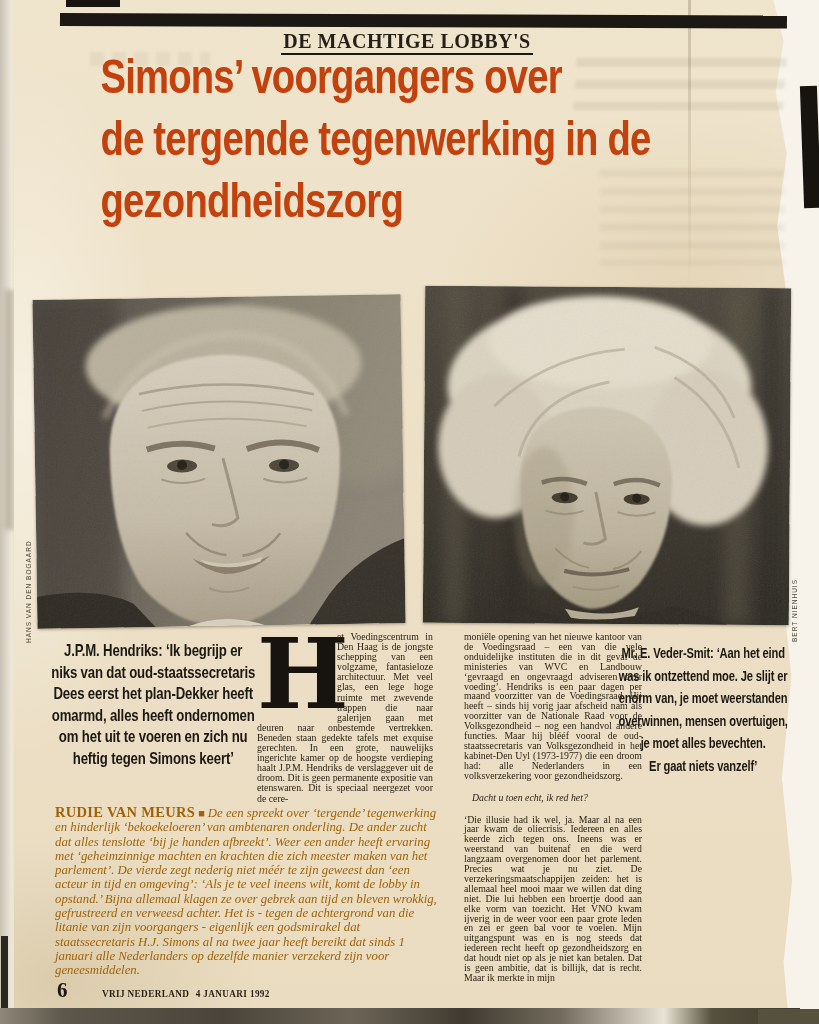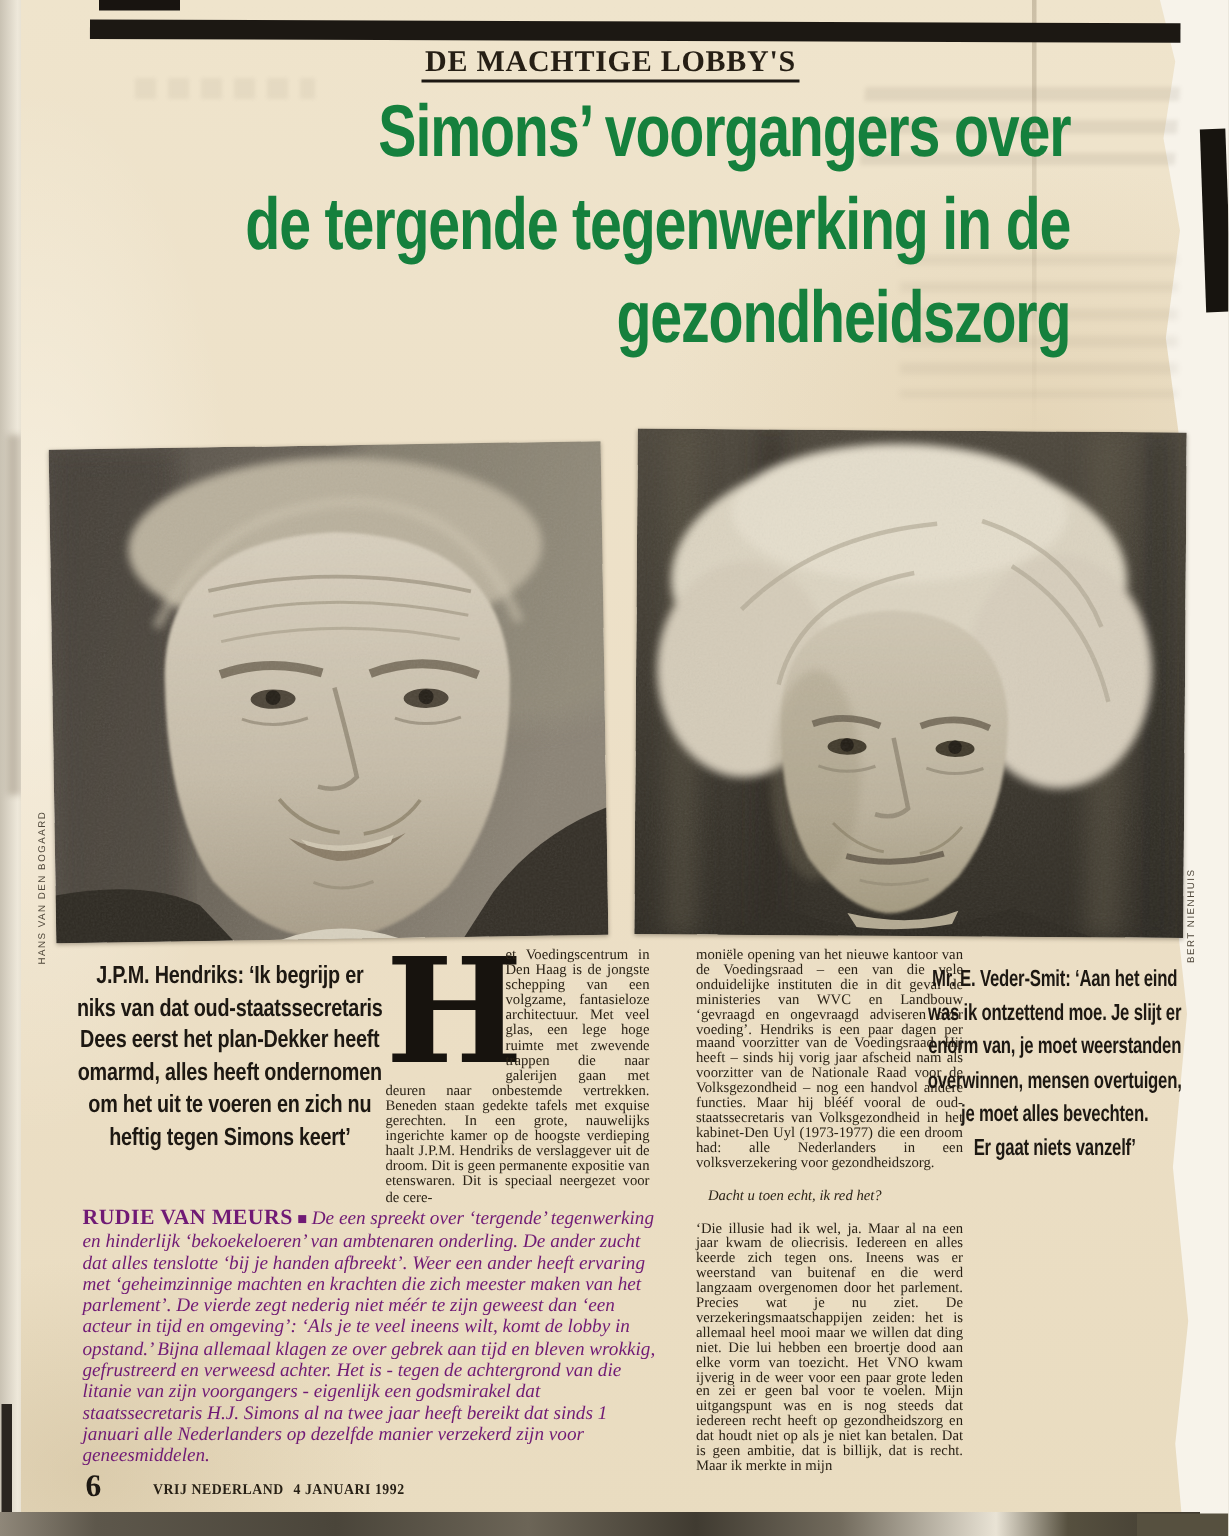--- a/index.html
+++ b/index.html
@@ -40,21 +40,21 @@
   .frag-top{left:802px;top:86px;width:17px;height:122px;background:#17140f;transform:rotate(-2deg);}
   .frag-bottom{left:758px;top:1009px;width:61px;height:15px;background:#56503f;}
   .bottom-strip{left:0;top:1008px;width:800px;height:16px;
     background:linear-gradient(90deg,#8f8779 0,#5d574b 8%,#4a453a 28%,#6c6557 44%,#403b31 58%,#726b5d 70%,#e9e3d5 83%,#56503f 89%,#3f3a30 100%);}
 
   
   .top-tab{left:66px;top:0;width:54px;height:7px;background:#181410;}
   .top-bar{left:60px;top:13px;width:727px;height:13px;background:#1c1813;transform:rotate(.2deg);transform-origin:0 0;}
   .kicker{left:14px;top:30px;width:786px;text-align:center;}
   .kicker span{font-weight:bold;font-size:20px;letter-spacing:.5px;border-bottom:2px solid #1c1813;padding:0 2px 1px;}
-  .headline{left:14px;top:57px;width:786px;text-align:right;color:#15803d;}
+  .headline{left:14px;top:45px;width:786px;text-align:left;color:#c2410c;}
   .hl-line{font-family:"Liberation Sans",sans-serif;font-weight:700;font-size:49px;line-height:62px;
     letter-spacing:-1px;white-space:nowrap;transform:scaleX(.78);transform-origin:50% 50%;}
 
   
   figure{margin:0;}
   .photo{box-shadow:0 1px 3px rgba(60,50,35,.4);}
   .photo-left{left:35px;top:297px;width:368px;height:329px;transform:rotate(-.9deg);}
   .photo-right{left:424px;top:287px;width:366px;height:337px;transform:rotate(.4deg);}
   .photo svg{display:block;width:100%;height:100%;}
   .credit{font-family:"Liberation Sans",sans-serif;font-size:6.5px;letter-spacing:1px;color:#4f473a;
@@ -71,21 +71,21 @@
   .bodycol{font-size:9.8px;line-height:10.1px;text-align:justify;color:#2a2216;}
   .col1{left:257px;top:632px;width:176px;}
   .col2{left:464px;top:632px;width:178px;line-height:9.9px;}
   .col2 p{margin:0;}
   .col2 .q-ital{font-style:italic;text-indent:8px;}
   .col2 p+p{margin-top:12px;}
   .dropcap{float:left;font-family:"DejaVu Serif",serif;font-weight:bold;font-size:97px;line-height:78px;
     color:#17130e;width:76px;margin:3px 4px 0 0;}
 
   
-  .intro{left:55px;top:805px;width:384px;font-size:12.8px;line-height:14.3px;font-style:italic;color:#701a75;}
+  .intro{left:55px;top:805px;width:384px;font-size:12.8px;line-height:14.3px;font-style:italic;color:#a16207;}
   .byline{font-style:normal;font-weight:bold;font-size:14.5px;letter-spacing:.3px;}
   .byline-sq{font-style:normal;font-size:11px;padding:0 3px;}
 
   
   .page-number{left:57px;top:978px;font-size:21px;font-weight:bold;color:#1d1812;}
   .mag-line{left:102px;top:988px;font-size:10px;font-weight:bold;letter-spacing:.4px;color:#261f14;
     transform:scaleX(.92);transform-origin:0 0;white-space:nowrap;}
   .mag-line span+span{margin-left:7px;}
 </style>
 </head>

